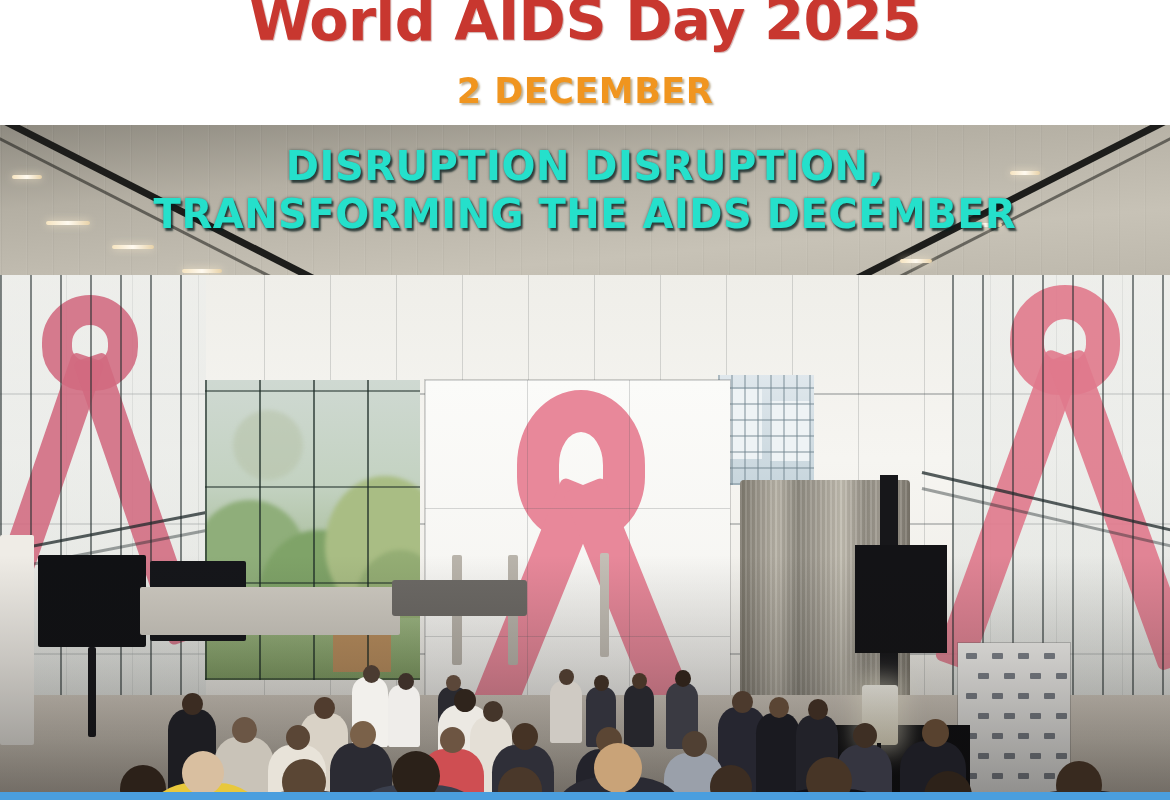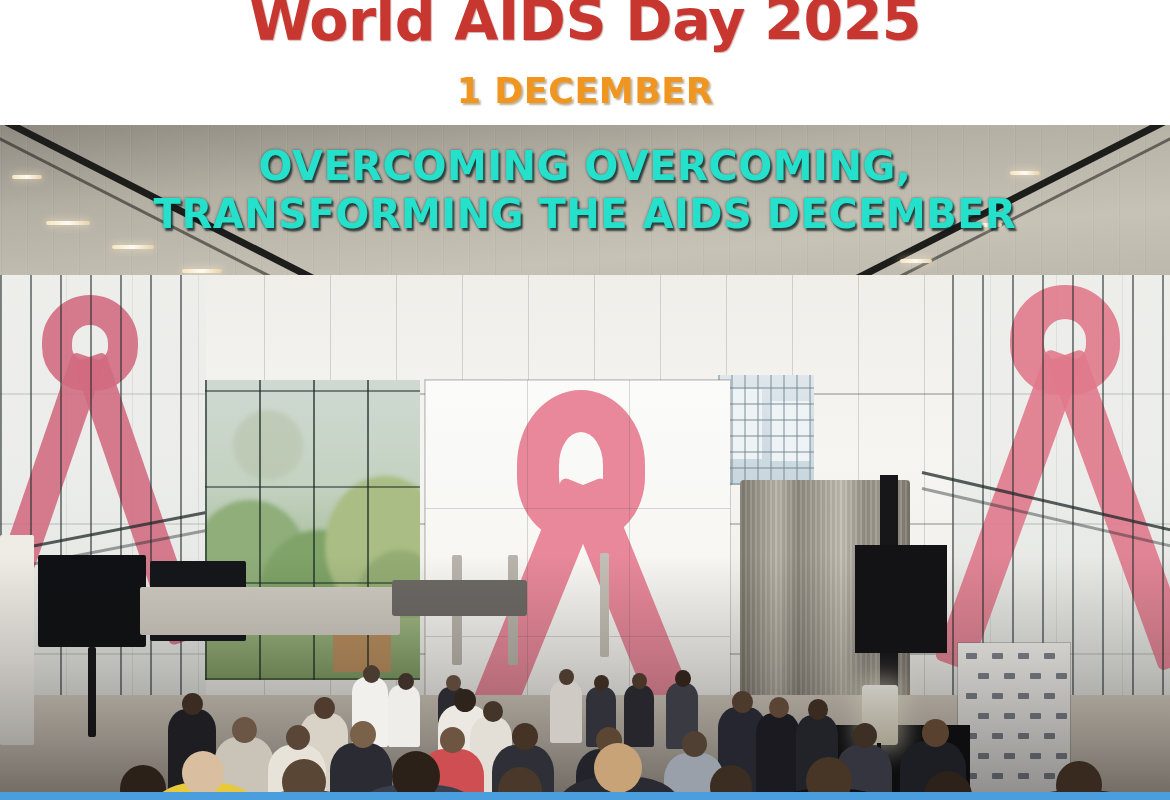--- a/index.html
+++ b/index.html
@@ -255,21 +255,21 @@
     z-index:50;
   }
 </style>
 </head>
 <body>
 
 <div class="screen">
 
   <div class="header">
     <div class="wad-title">World AIDS Day 2025</div>
-    <div class="wad-date">1 DECEMBER</div>
+    <div class="wad-date">2 DECEMBER</div>
   </div>
 
   <div class="photo">
 
     <div class="ceiling"></div>
     <div class="ceiling-slats"></div>
     <div class="soffit-l"></div>
     <div class="soffit-r"></div>
     <div class="soffit-l2"></div>
     <div class="soffit-r2"></div>
@@ -495,21 +495,21 @@
       <div class="person" style="left:766px;top:124px;width:128px;height:136px;background:#101016;"></div>
       <div class="head" style="left:806px;top:92px;width:46px;height:48px;background:#473526;"></div>
 
       <div class="head" style="left:924px;top:106px;width:48px;height:50px;background:#2d2219;"></div>
 
       <div class="person" style="left:1010px;top:126px;width:140px;height:134px;background:#0f0f15;"></div>
       <div class="head" style="left:1056px;top:96px;width:46px;height:48px;background:#382a1f;"></div>
     </div>
 
     <div class="slogan">
-      <div>OVERCOMING OVERCOMING,</div>
+      <div>DISRUPTION DISRUPTION,</div>
       <div>TRANSFORMING THE AIDS DECEMBER</div>
     </div>
 
   </div>
 
   <div class="bluebar"></div>
 
 </div>
 
 </body></html>

